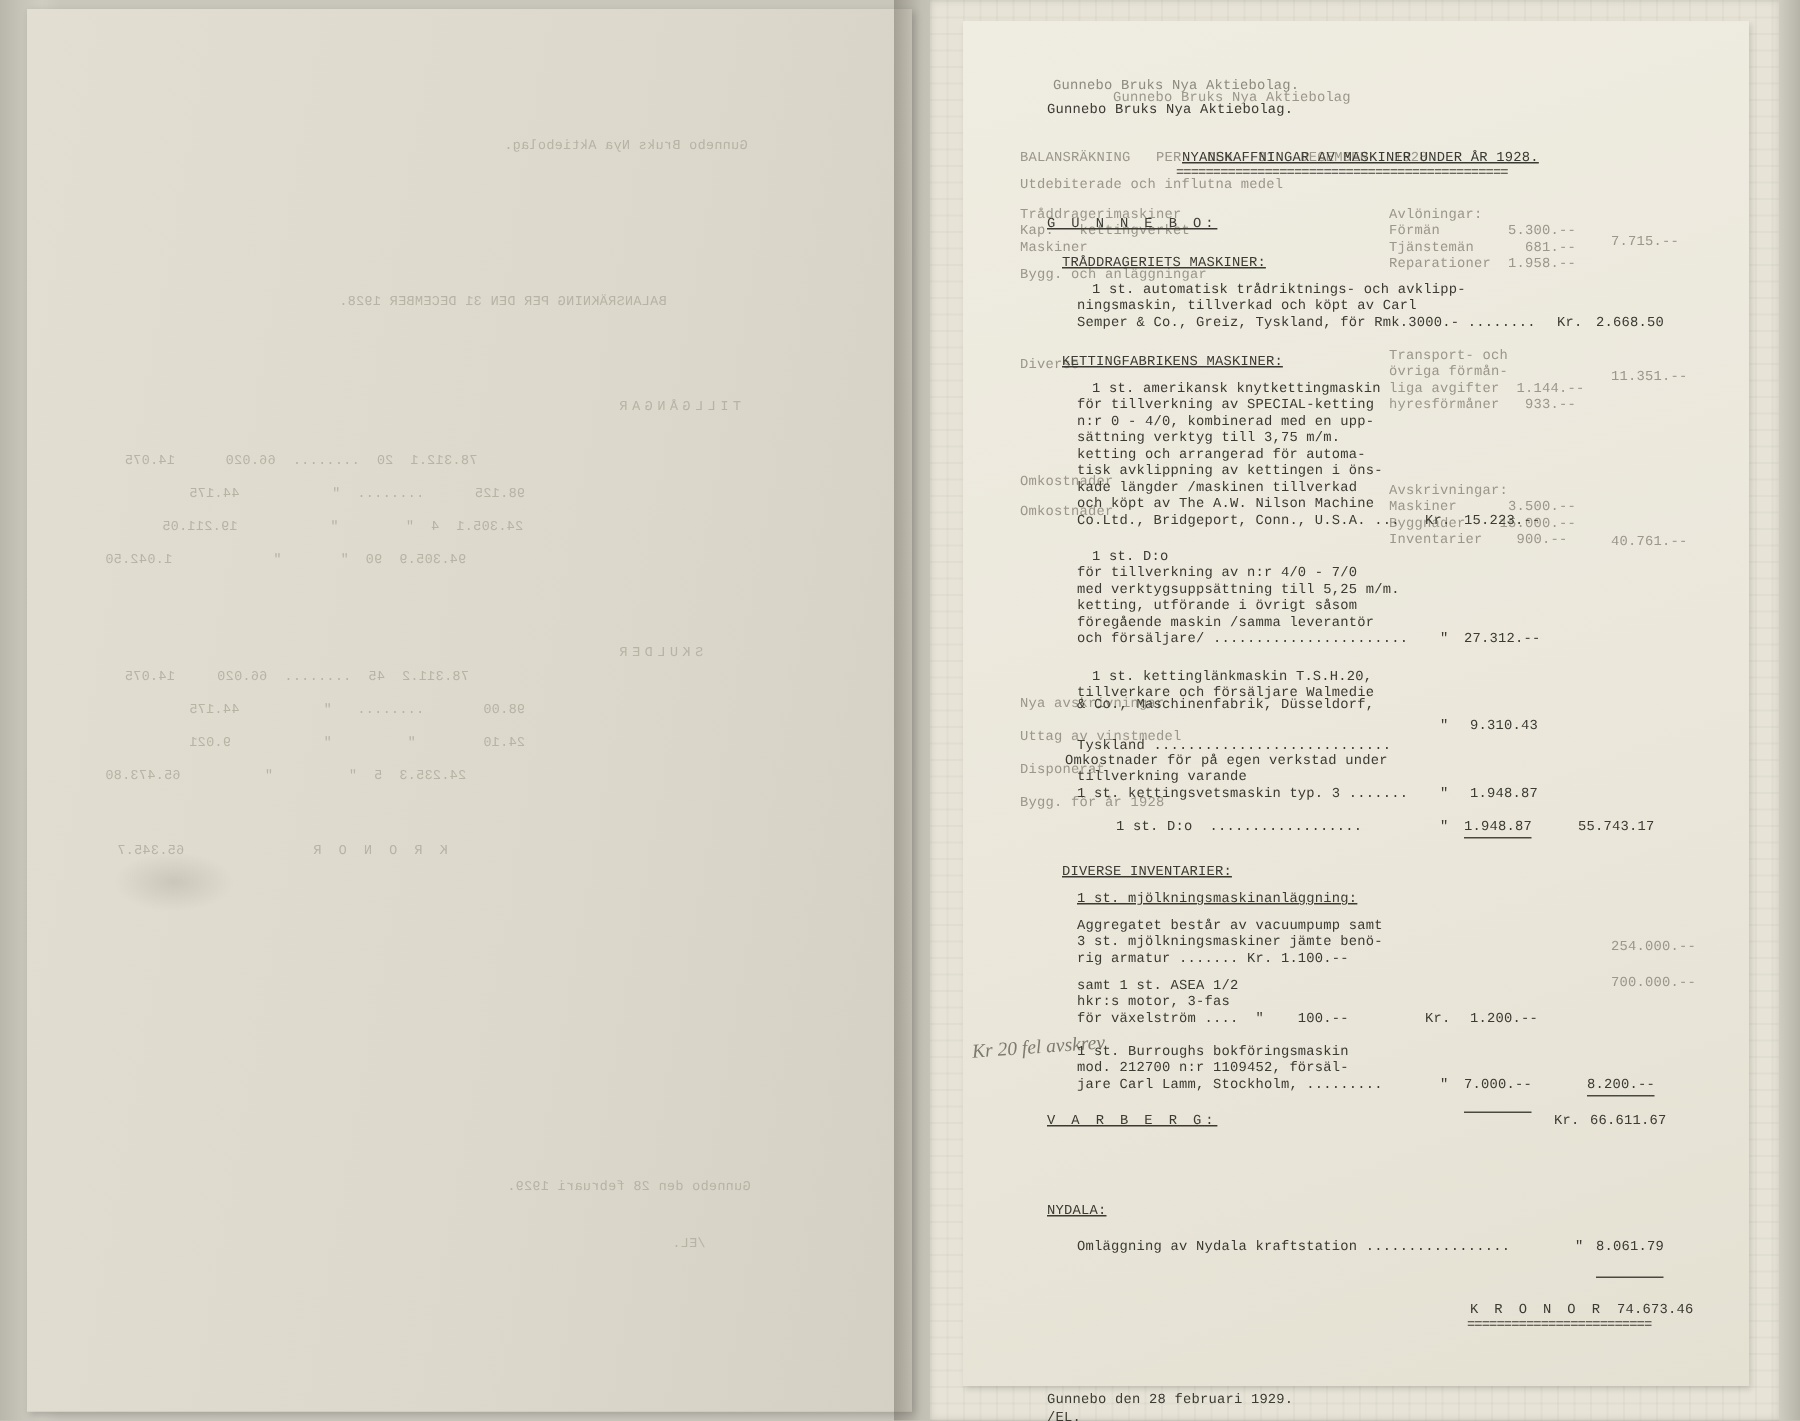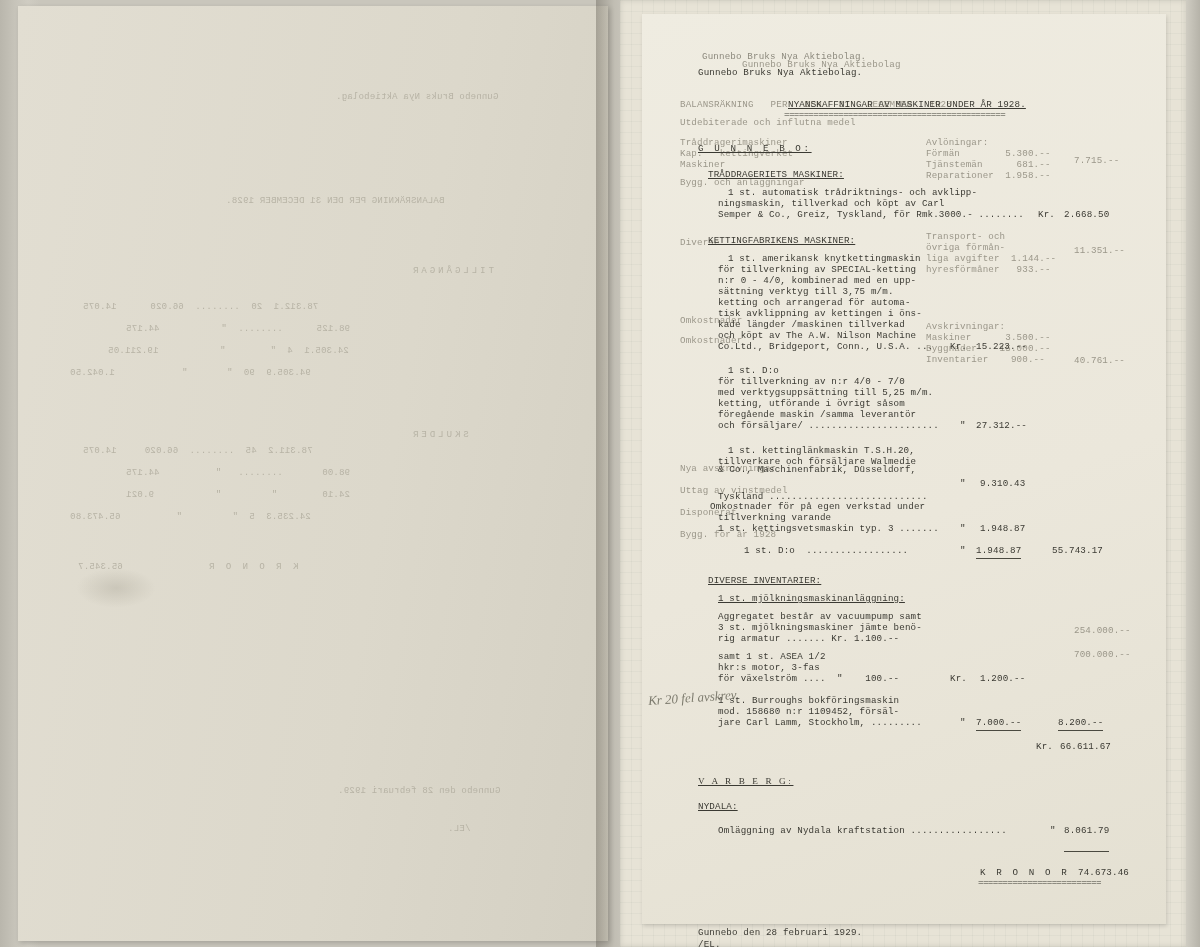--- a/index.html
+++ b/index.html
@@ -229,30 +229,30 @@
   <div class="ln" style="position:absolute;left:58px;top:566px;">Aggregatet består av vacuumpump samt</div>
   <div class="ln" style="position:absolute;left:58px;top:577px;">3 st. mjölkningsmaskiner jämte benö-</div>
   <div class="ln" style="position:absolute;left:58px;top:588px;">rig armatur ....... Kr. 1.100.--</div>
   <div class="ln" style="position:absolute;left:58px;top:606px;">samt 1 st. ASEA 1/2</div>
   <div class="ln" style="position:absolute;left:58px;top:617px;">hkr:s motor, 3-fas</div>
   <div class="ln" style="position:absolute;left:58px;top:628px;">för växelström ....  "    100.--</div>
   <div class="ln" style="position:absolute;left:290px;top:628px;">Kr.</div>
   <div class="ln" style="position:absolute;left:320px;top:628px;">1.200.--</div>
 
   <div class="ln" style="position:absolute;left:58px;top:650px;">1 st. Burroughs bokföringsmaskin</div>
-  <div class="ln" style="position:absolute;left:58px;top:661px;">mod. 158680 n:r 1109452, försäl-</div>
+  <div class="ln" style="position:absolute;left:58px;top:661px;">mod. 212700 n:r 1109452, försäl-</div>
   <div class="ln" style="position:absolute;left:58px;top:672px;">jare Carl Lamm, Stockholm, .........</div>
   <div class="ln" style="position:absolute;left:300px;top:672px;">"</div>
-  <div class="ln rule" style="position:absolute;left:316px;top:672px;padding-bottom:1px;text-align:center;">7.000.--</div>
+  <div class="ln rule" style="position:absolute;left:316px;top:672px;padding-bottom:12px;text-align:center;">7.000.--</div>
   <div class="ln rule" style="position:absolute;left:398px;top:672px;padding-bottom:1px;">8.200.--</div>
 
   <div class="ln" style="position:absolute;left:376px;top:696px;">Kr.</div>
   <div class="ln" style="position:absolute;left:400px;top:696px;">66.611.67</div>
 
-  <div class="ln u sp" style="position:absolute;left:38px;top:730px;font-family:Liberation Serif, serif;">V A R B E R G:</div>
+  <div class="ln u sp" style="position:absolute;left:38px;top:696px;">V A R B E R G:</div>
   <div class="ln u" style="position:absolute;left:38px;top:756px;">NYDALA:</div>
   <div class="ln" style="position:absolute;left:58px;top:780px;">Omläggning av Nydala kraftstation .................</div>
   <div class="ln" style="position:absolute;left:390px;top:780px;">"</div>
   <div class="ln rule" style="position:absolute;left:404px;top:780px;padding-bottom:14px;">8.061.79</div>
 
   <div class="ln sp" style="position:absolute;left:320px;top:822px;">K R O N O R</div>
   <div class="ln" style="position:absolute;left:418px;top:822px;">74.673.46</div>
   <div class="ln eq" style="position:absolute;left:318px;top:832px;">=========================</div>
 
   <div class="ln" style="position:absolute;left:38px;top:882px;">Gunnebo den 28 februari 1929.</div>

